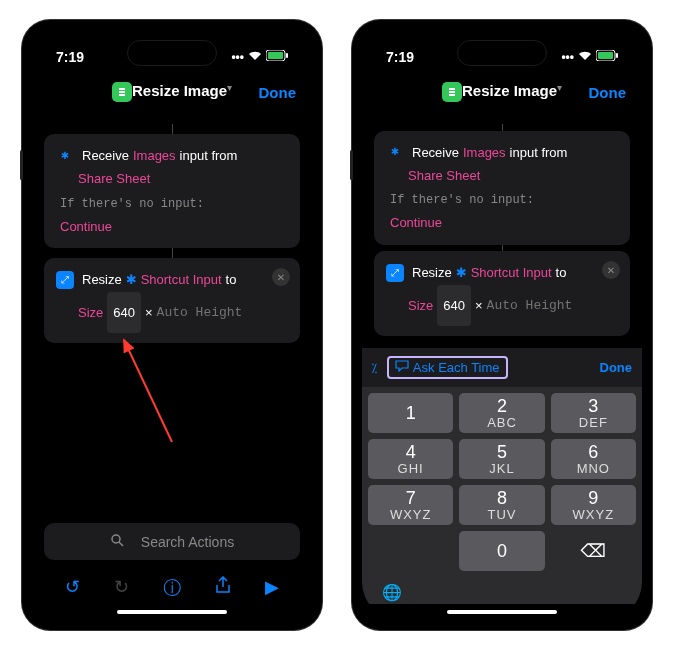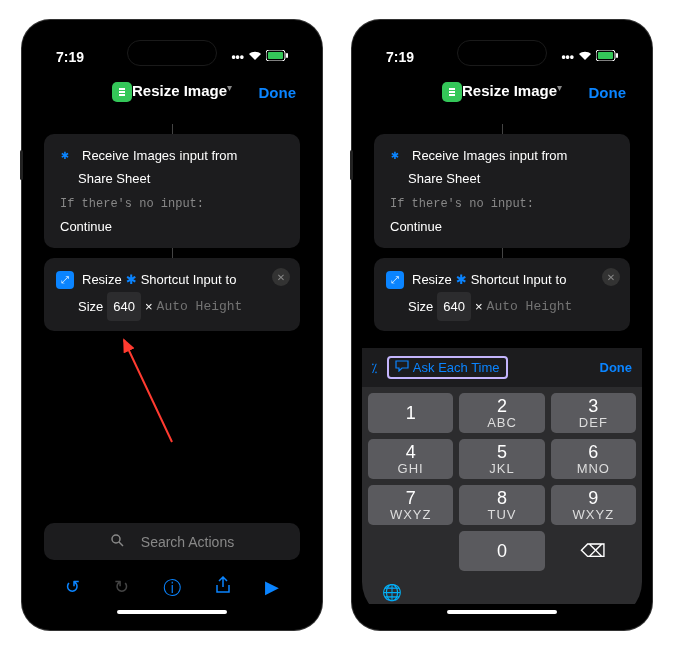--- a/index.html
+++ b/index.html
@@ -124,25 +124,25 @@
       height: 18px;
       border-radius: 4px;
       display: inline-flex;
       align-items: center;
       justify-content: center;
       font-size: 10px;
       margin-right: 4px;
     }
     .icon-blue-outline { color: #0a84ff; }
     .icon-blue-bg { background: #0a84ff; color: #fff; }
-    .link { color: #ffffff; }
+    .link { color: #ec4899; }
     .muted { color: #737373; font-family: Liberation Mono, monospace; }
     .size-val {
       background: #2c2c2e;
-      padding: 3px 6px;
+      padding: 9px 6px;
       border-radius: 4px;
       color: #fff;
     }
     .subtext { color: #888; font-size: 12px; margin: 6px 0 4px 4px; font-family: Liberation Mono, monospace; }
     .close-x {
       position: absolute;
       right: 10px;
       top: 10px;
       width: 18px;
       height: 18px;

